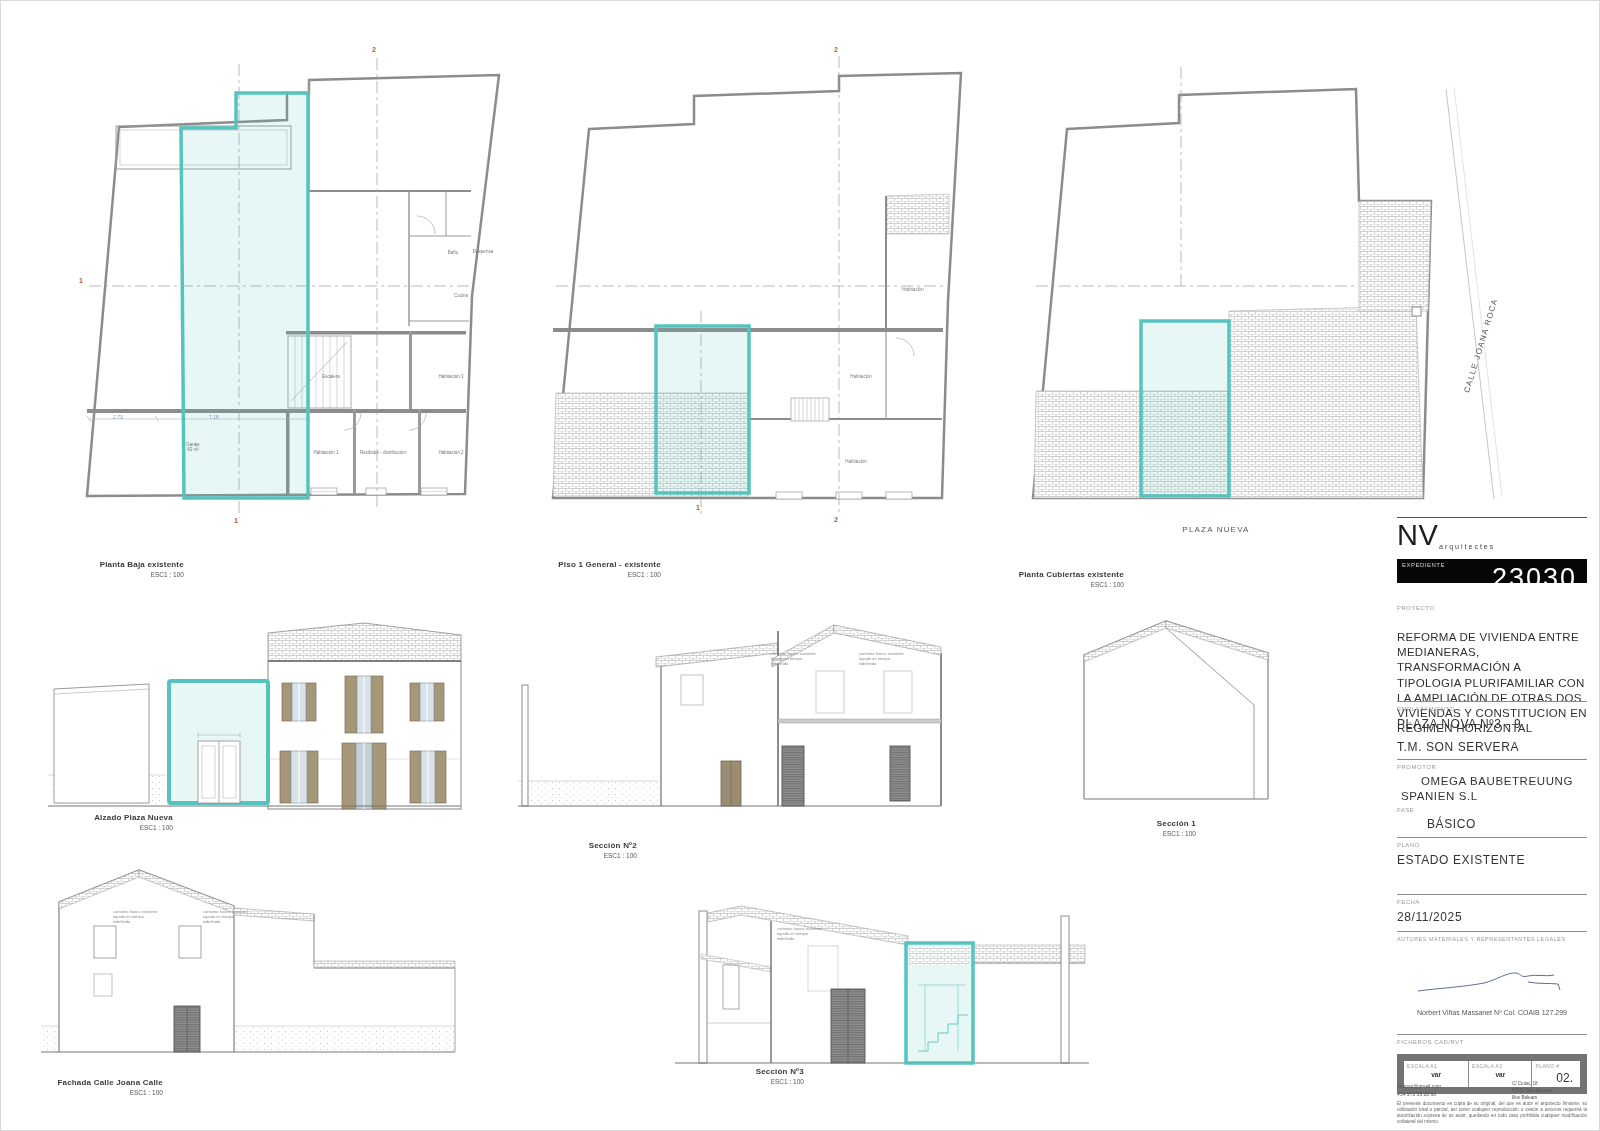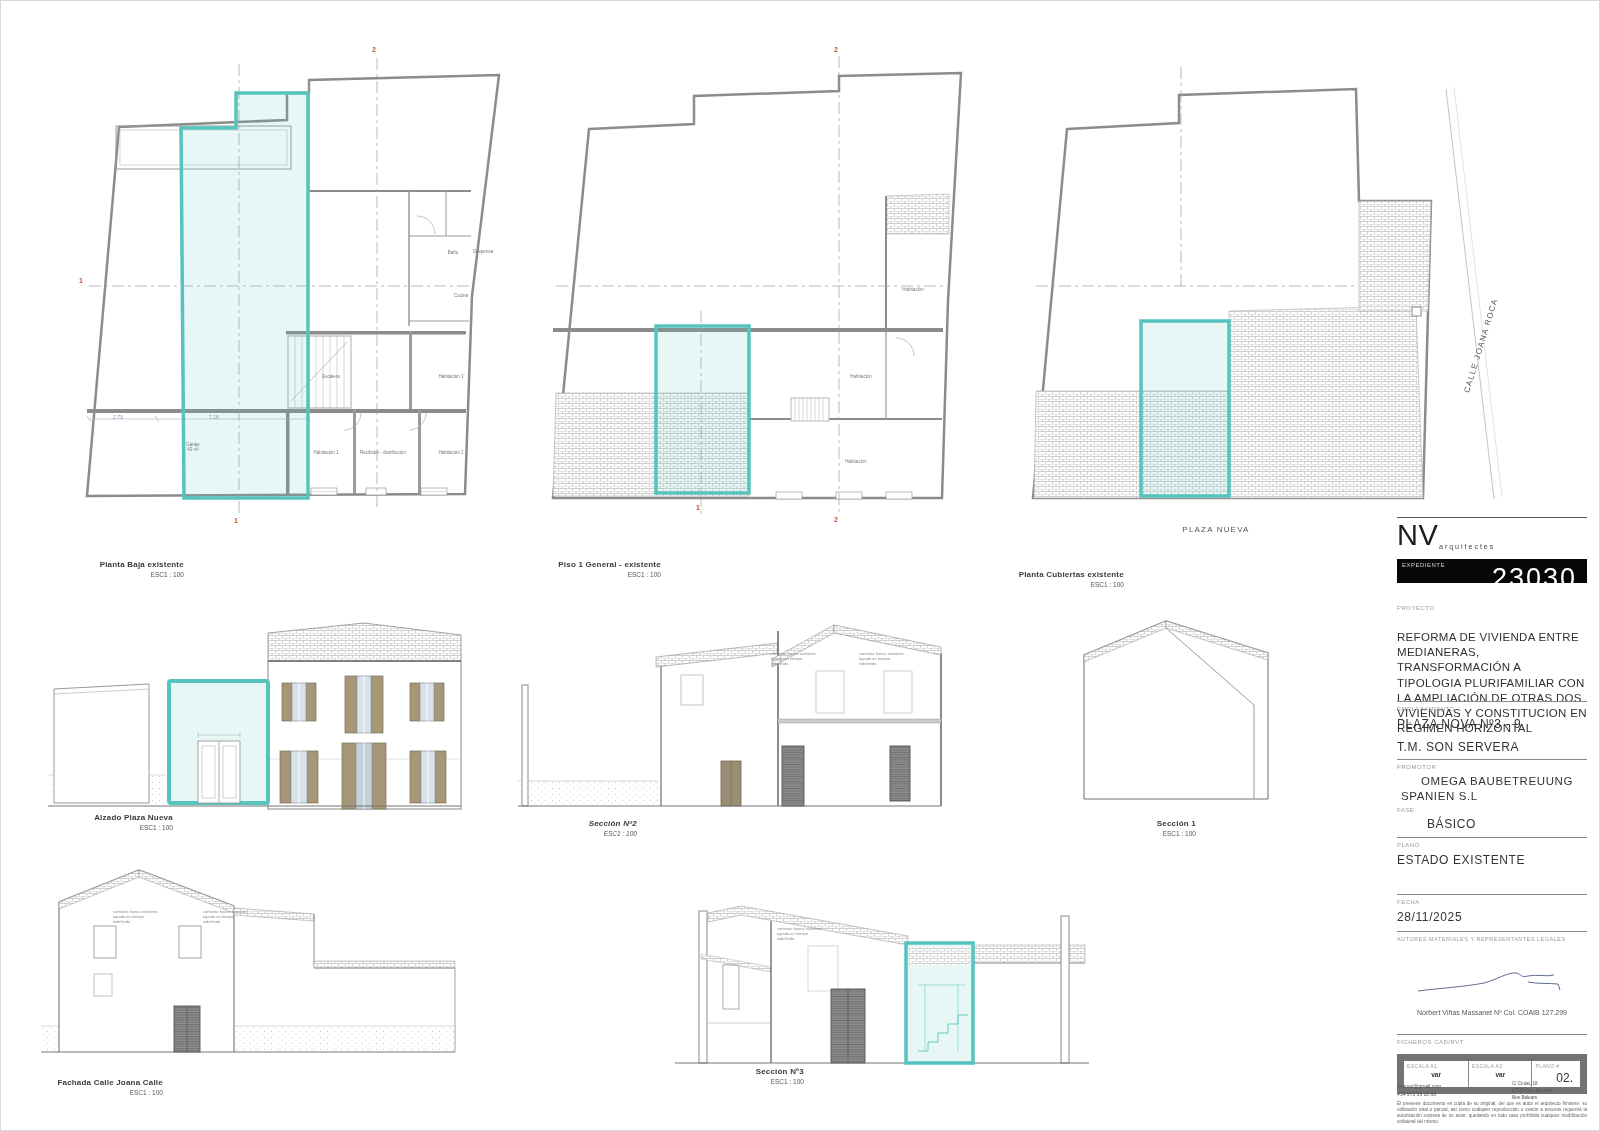--- a/index.html
+++ b/index.html
@@ -306,21 +306,21 @@
         <span>1 : 100</span>
       </div>
   </div>
   <div class="caption" style="left:57px;top:812px;">
     <div class="cap-title">Alzado Plaza Nueva</div>
     <div class="cap-row">
         <span class="esc">ESC</span>
         <span>1 : 100</span>
       </div>
   </div>
-  <div class="caption" style="left:521px;top:818px;font-style:italic;">
+  <div class="caption" style="left:521px;top:840px;">
     <div class="cap-title">Sección Nº2</div>
     <div class="cap-row">
         <span class="esc">ESC</span>
         <span>1 : 100</span>
       </div>
   </div>
   <div class="caption" style="left:1080px;top:818px;">
     <div class="cap-title">Sección 1</div>
     <div class="cap-row">
         <span class="esc">ESC</span>

